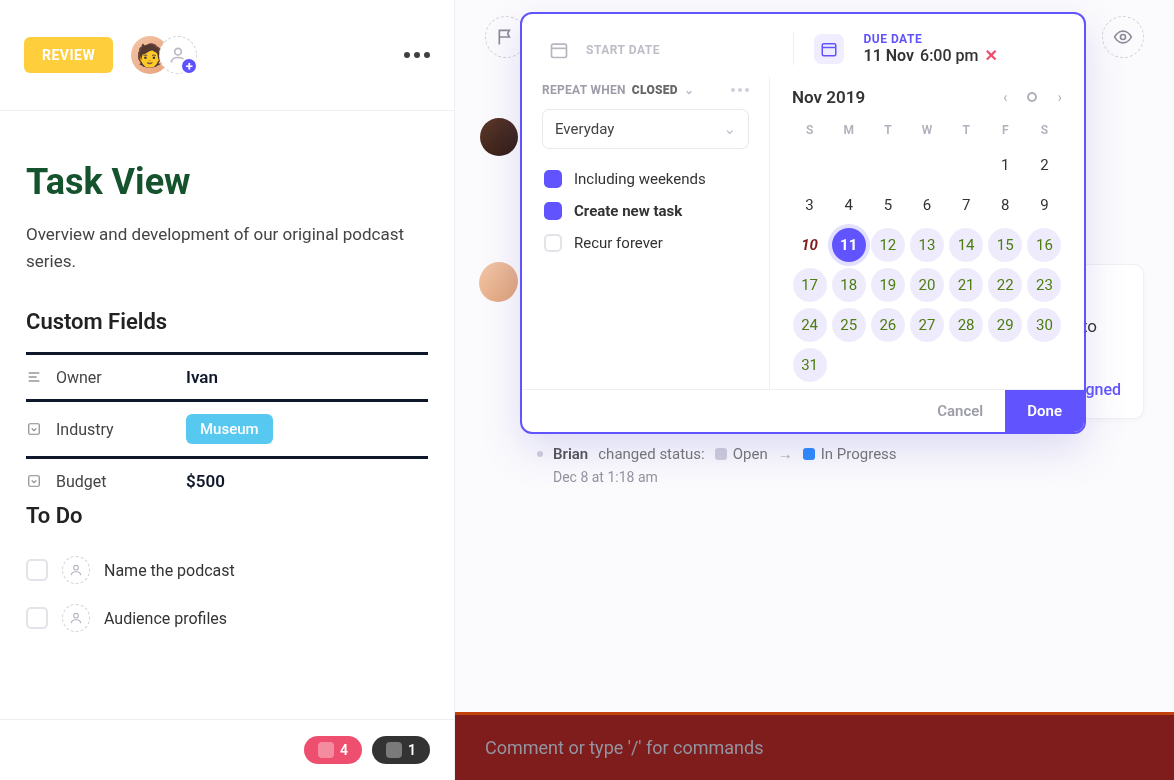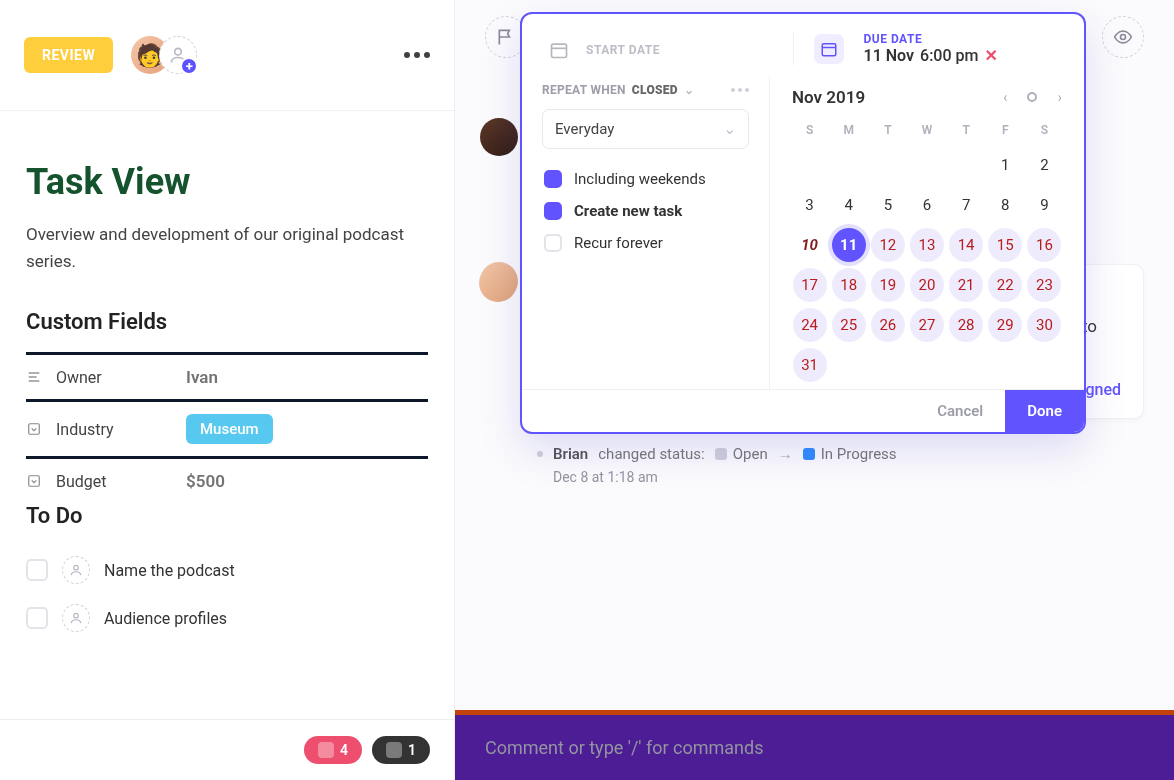--- a/index.html
+++ b/index.html
@@ -19,21 +19,21 @@
 .dots span{ width:6px; height:6px; background:#404040; border-radius:50%; }
 
 .left-body { padding:28px 26px; flex:1; overflow:auto; }
 .task-title { font-size:36px; font-weight:700; color:#14532d; margin-bottom:18px;margin-top:22px; }
 .task-desc { font-size:17px; line-height:1.6; color:#444; margin-bottom:34px; }
 .section-h { font-size:22px; font-weight:600; color:#222; margin-bottom:18px; }
 .cf-row { display:flex; align-items:center; padding:12px 0; border-top:3px solid #0f172a; }
 .cf-row:last-of-type{ border-bottom:1px solid #f2f2f2; margin-bottom:30px;}
 .cf-icon { width:16px; height:16px; margin-right:14px; color:#888; display:flex; align-items:center; justify-content:center; }
 .cf-label { width:130px; font-size:16px; color:#444; }
-.cf-value { font-size:17px; font-weight:600; color:#737373; }
+.cf-value { font-size:17px; font-weight:600; color:#0f172a; }
 .museum-tag { background:#57c8f0; color:#fff; padding:6px 14px; border-radius:6px; font-weight:500; font-size:15px; }
 
 .todo-row { display:flex; align-items:center; gap:14px; padding:10px 0; }
 .checkbox { width:22px; height:22px; border:2px solid #e3e3e9; border-radius:5px; cursor:pointer; }
 .todo-avatar { width:28px; height:28px; border-radius:50%; border:1px dashed #d0d0d5; display:flex; align-items:center; justify-content:center;}
 .todo-avatar svg{stroke:#b8b8c4;}
 .todo-text { font-size:16px; color:#333; }
 
 .left-footer { display:flex; justify-content:flex-end; gap:10px; padding:16px 24px; border-top:1px solid #eee; }
 .pill { display:flex; align-items:center; gap:6px; padding:6px 14px; border-radius:20px; color:#fff; font-weight:600; font-size:14px;}
@@ -64,21 +64,21 @@
 
 .activity-line{display:flex;align-items:center;gap:10px;margin:26px 0 0 58px;color:#777;font-size:15px;}
 .act-dot{width:6px;height:6px;border-radius:50%;background:#cfcfda;}
 .act-name{font-weight:600;color:#555;}
 .status-chip{display:inline-flex;align-items:center;gap:6px;}
 .status-sq{width:12px;height:12px;border-radius:3px;}
 .sq-grey{background:#cfcfda;} .sq-blue{background:#2e8bff;}
 .act-arrow{color:#aaa;}
 .act-time{margin:6px 0 0 74px;font-size:14px;color:#9494a0;}
 
-.comment-bar{border-top:5px solid #c2410c;background:#4c1d95;padding:22px 30px;font-size:18px;color:#9494a0;}
+.comment-bar{border-top:3px solid #c2410c;background:#7f1d1d;padding:22px 30px;font-size:18px;color:#9494a0;}
 
 
 .picker { position:absolute; top:12px; left:520px; width:566px; background:#fff; border:2px solid #6154ff; border-radius:12px; box-shadow:0 16px 40px rgba(90,80,200,.18); z-index:50; padding-bottom:0;}
 .picker-head{display:flex;padding:18px 22px 12px;align-items:flex-end;}
 .ph-col{flex:1;display:flex;align-items:center;gap:12px;}
 .ph-col.due{border-left:1px solid #f0f0f0;padding-left:20px;gap:20px;}
 .ph-ico{width:30px;height:30px;border-radius:7px;display:flex;align-items:center;justify-content:center;}
 .ph-ico.grey{color:#b6b6c0;}
 .ph-ico.purple{background:#efedff;color:#6154ff;}
 .ph-label{font-size:12px;font-weight:700;letter-spacing:.5px;color:#bdbdc7;}
@@ -102,21 +102,21 @@
 
 .cal-pane{flex:1;padding:10px 22px 6px;}
 .cal-head{display:flex;align-items:center;margin-bottom:10px;}
 .cal-month{font-size:17px;font-weight:600;color:#333;}
 .cal-nav{margin-left:auto;display:flex;align-items:center;gap:20px;color:#b0b0bc;}
 .cal-nav span{cursor:pointer;font-size:15px;}
 .cal-today{width:10px;height:10px;border:2px solid #b0b0bc;border-radius:50%;}
 .cal-grid{display:grid;grid-template-columns:repeat(7,1fr);gap:4px;text-align:center;}
 .cal-dow{font-size:12px;font-weight:600;color:#b0b0bc;padding:6px 0;}
 .cal-day{width:34px;height:34px;margin:1px auto;display:flex;align-items:center;justify-content:center;font-size:15px;color:#333;border-radius:50%;cursor:pointer;}
-.cal-day.dim{background:#eeecfc;color:#b91c1c;}
+.cal-day.dim{background:#eeecfc;color:#4d7c0f;}
 .cal-day.today{color:#7f1d1d;font-weight:700;font-style:italic;}
 .cal-day.sel{background:#6154ff;color:#fff;font-weight:700;box-shadow:0 0 0 4px #e2dfff;}
 .cal-day.empty{visibility:hidden;}
 
 .picker-foot{display:flex;justify-content:flex-end;border-top:1px solid #f0f0f0;}
 .pf-btn{padding:12px 22px;font-size:15px;font-weight:600;cursor:pointer;border:none;background:none;}
 .pf-cancel{color:#9d9daa;}
 .pf-done{background:#6154ff;color:#fff;border-radius:0 0 10px 0;}
 
 

